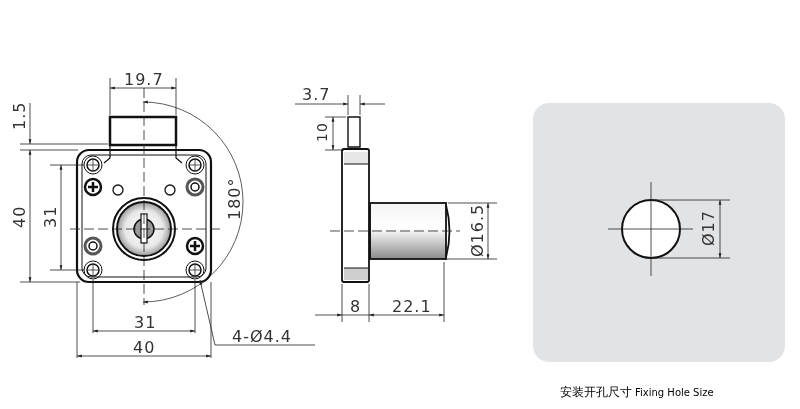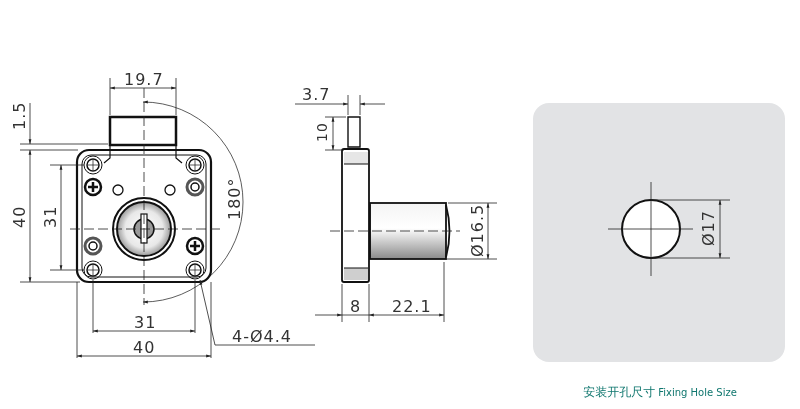--- a/index.html
+++ b/index.html
@@ -1,19 +1,19 @@
 <!DOCTYPE html>
 <html><head>
 <meta charset="utf-8">
 <style>
   html, body { margin: 0; padding: 0; background: #ffffff; }
   body { width: 800px; height: 409px; position: relative; overflow: hidden; font-family: "DejaVu Sans", sans-serif; }
   svg { position: absolute; left: 0; top: 0; }
   .dim { font-family: "DejaVu Sans", sans-serif; font-size: 16px; fill: #333; letter-spacing: 1px; }
-  .caption { position: absolute; left: 560px; top: 381px; width: 200px; text-align: center; font-family: "DejaVu Sans", sans-serif; color: #0f766e; }
+  .caption { position: absolute; left: 560px; top: 381px; width: 200px; font-family: "DejaVu Sans", sans-serif; color: #000000; }
   .caption .cn { font-size: 12px; }
   .caption .en { font-size: 10px; margin-left: 3px; }
 </style>
 </head>
 <body>
 
 <svg width="800" height="409" viewBox="0 0 800 409" xmlns="http://www.w3.org/2000/svg">
   <defs>
     <marker id="arr" viewBox="0 0 10 10" refX="10" refY="5" markerWidth="8" markerHeight="6" orient="auto-start-reverse">
       <path d="M0,2 L10,5 L0,8 z" fill="#222"></path>

